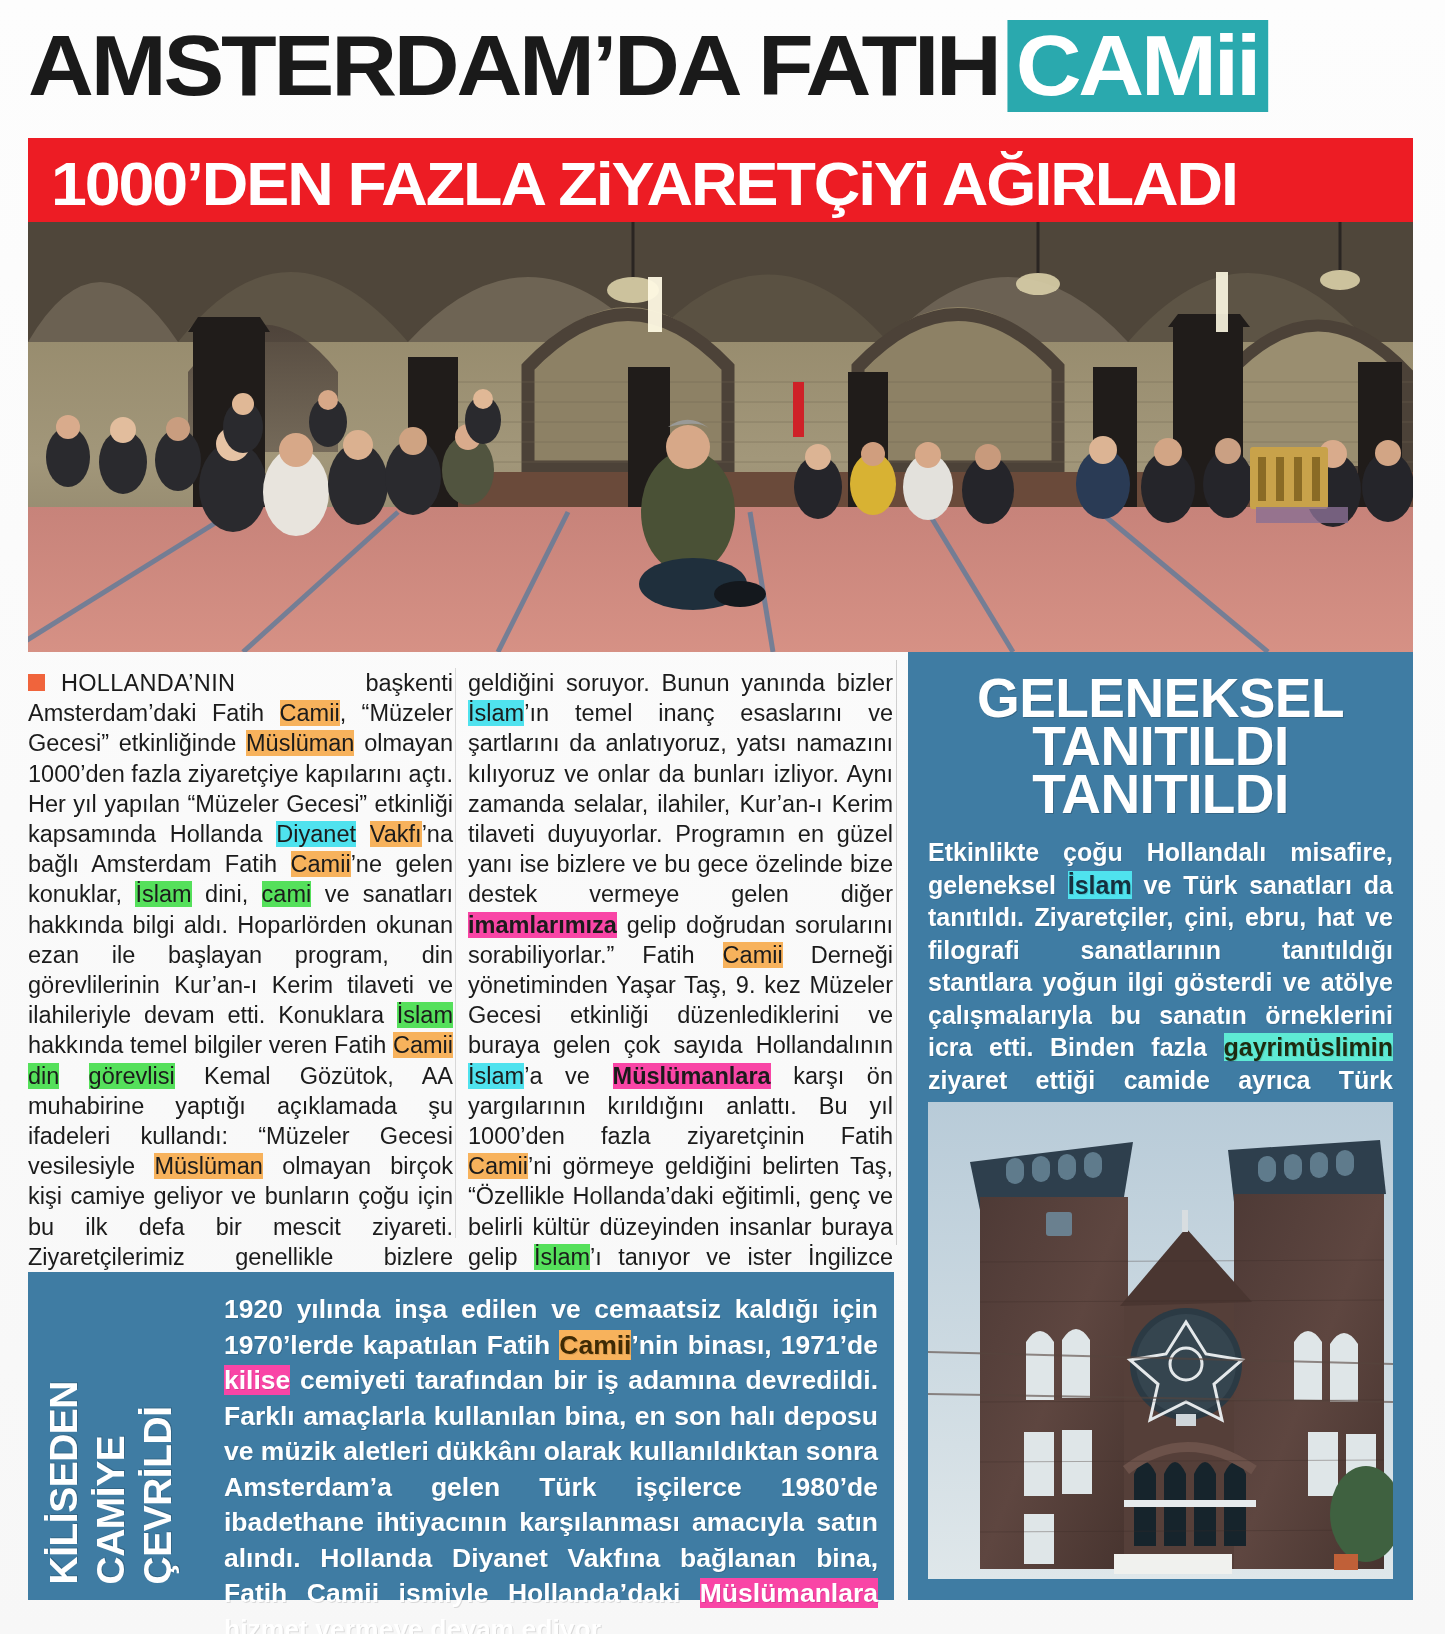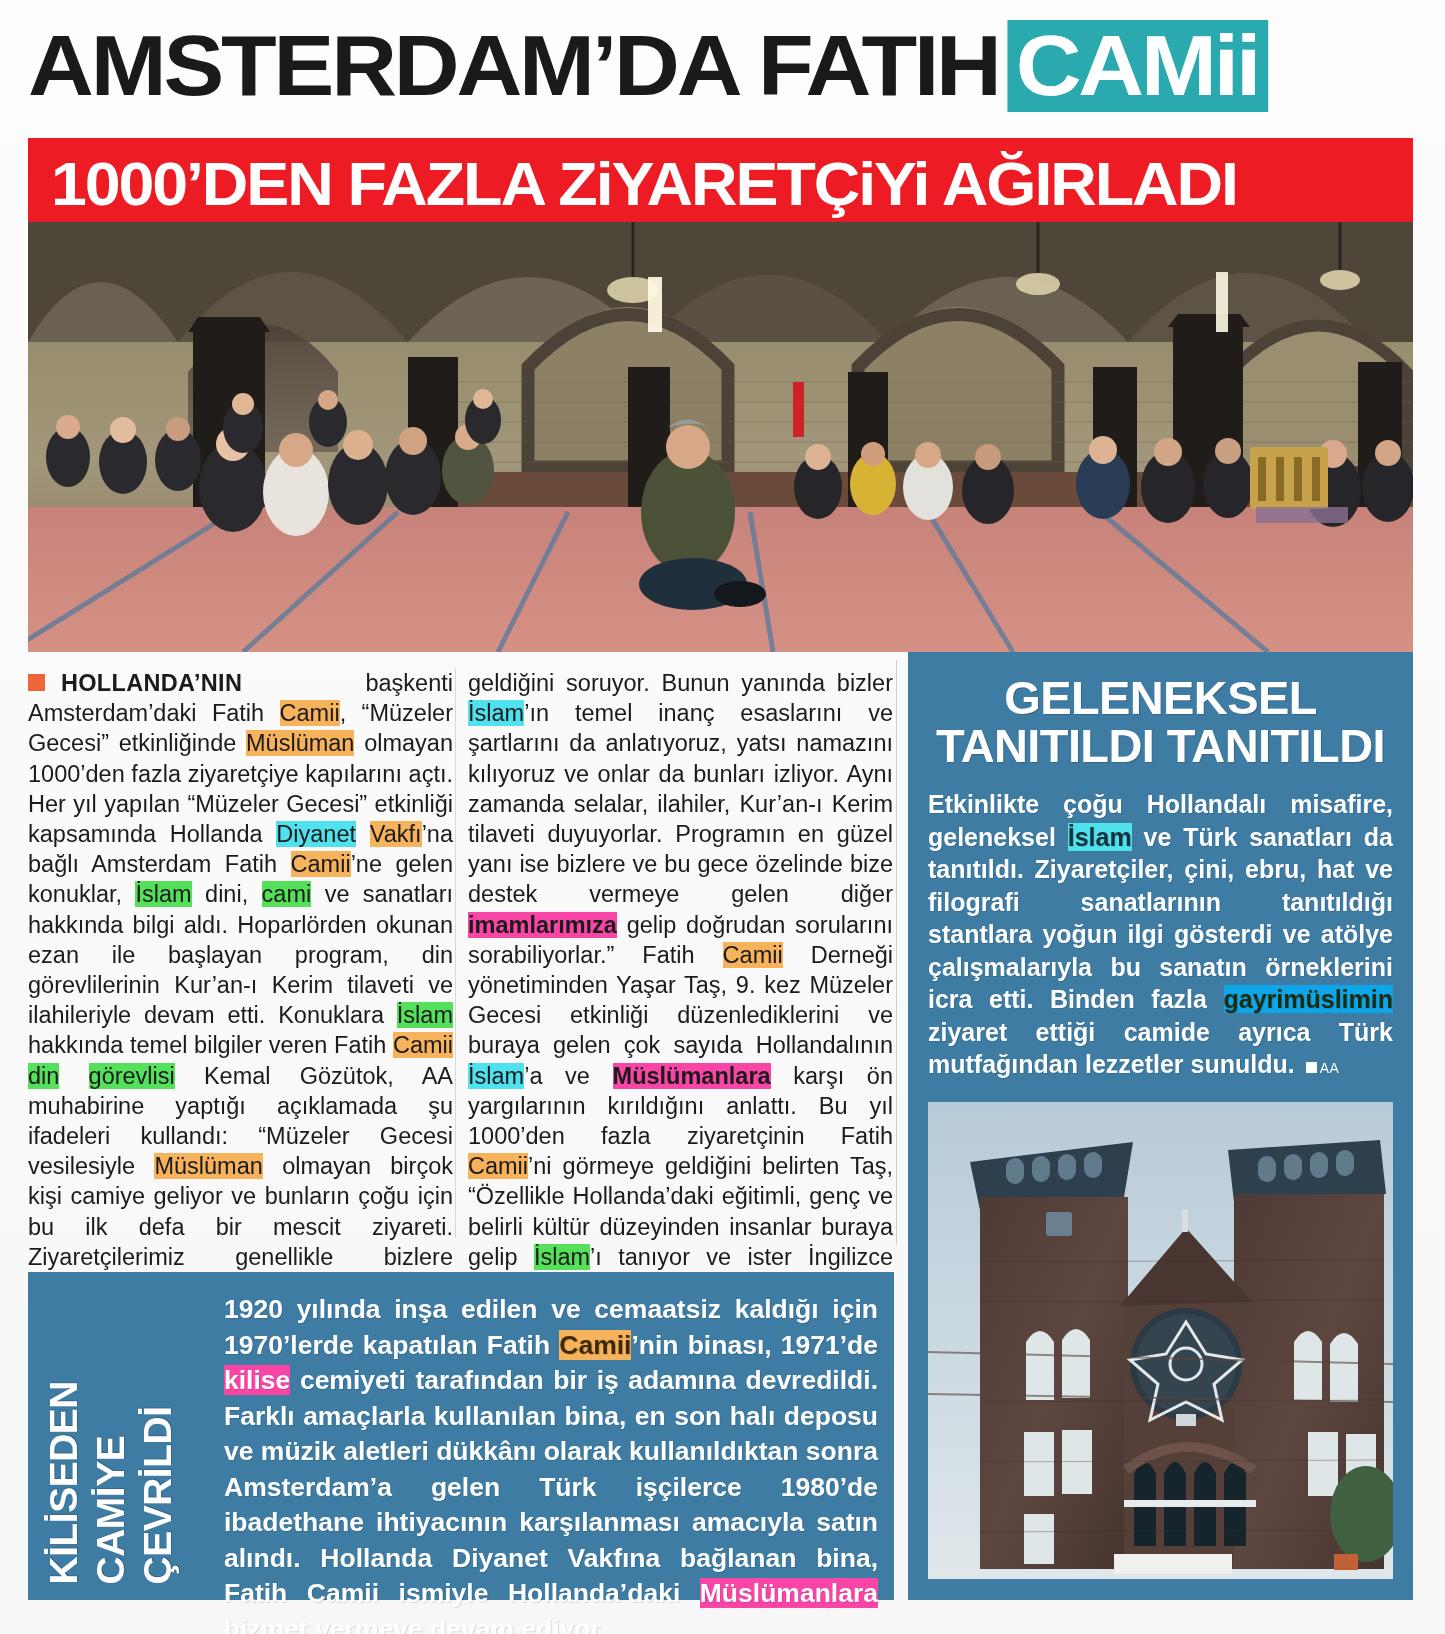--- a/index.html
+++ b/index.html
@@ -73,45 +73,45 @@
     font-family:"Liberation Sans", sans-serif;
   }
   .col p{margin:0;}
   #col1{left:28px; top:668px; width:425px;}
   #col2{left:468px; top:668px; width:425px;}
 
   .bullet{
     display:inline-block;width:17px;height:17px;background:#f0643c;
     vertical-align:0px;margin-right:16px;
   }
-  .lead{font-weight:bold;letter-spacing:0.3px;}
+  .lead{font-weight:normal;letter-spacing:0.3px;}
 
   
   .hl-o{background:#f7b25c;}
   .hl-g{background:#55e05b;}
   .hl-c{background:#4fe2ee;}
   .hl-m{background:#f945a6;font-weight:bold;}
-  .hl-y{background:#0ea5e9;}
+  .hl-y{background:#5eead4;}
 
   .col-divider{
     position:absolute;left:455px;top:668px;width:1px;height:570px;background:#d8d8d8;
   }
   .col-divider2{
     position:absolute;left:896px;top:660px;width:1px;height:585px;background:#cfcfcf;
   }
 
   
   .sidebar{
     position:absolute; left:908px; top:652px; width:505px; height:948px;
     background:#3f7ca3;
     box-sizing:border-box;
     padding:22px 20px 0 20px;
   }
   .sb-title{
-    color:#ffffff;font-weight:bold;font-size:47px;line-height:48px;
+    color:#ffffff;font-weight:bold;font-size:55px;line-height:48px;
     text-align:center;letter-spacing:-0.6px;
     text-shadow:1px 1px 0 rgba(0,0,0,.18);
   }
   .sb-body{
     margin-top:18px;
     color:#ffffff;font-weight:bold;font-size:25px;line-height:32.5px;
     text-align:justify;
     text-shadow:1px 1px 0 rgba(0,0,0,.12);
   }
   .sb-body .hl-c{color:#15303f;}

